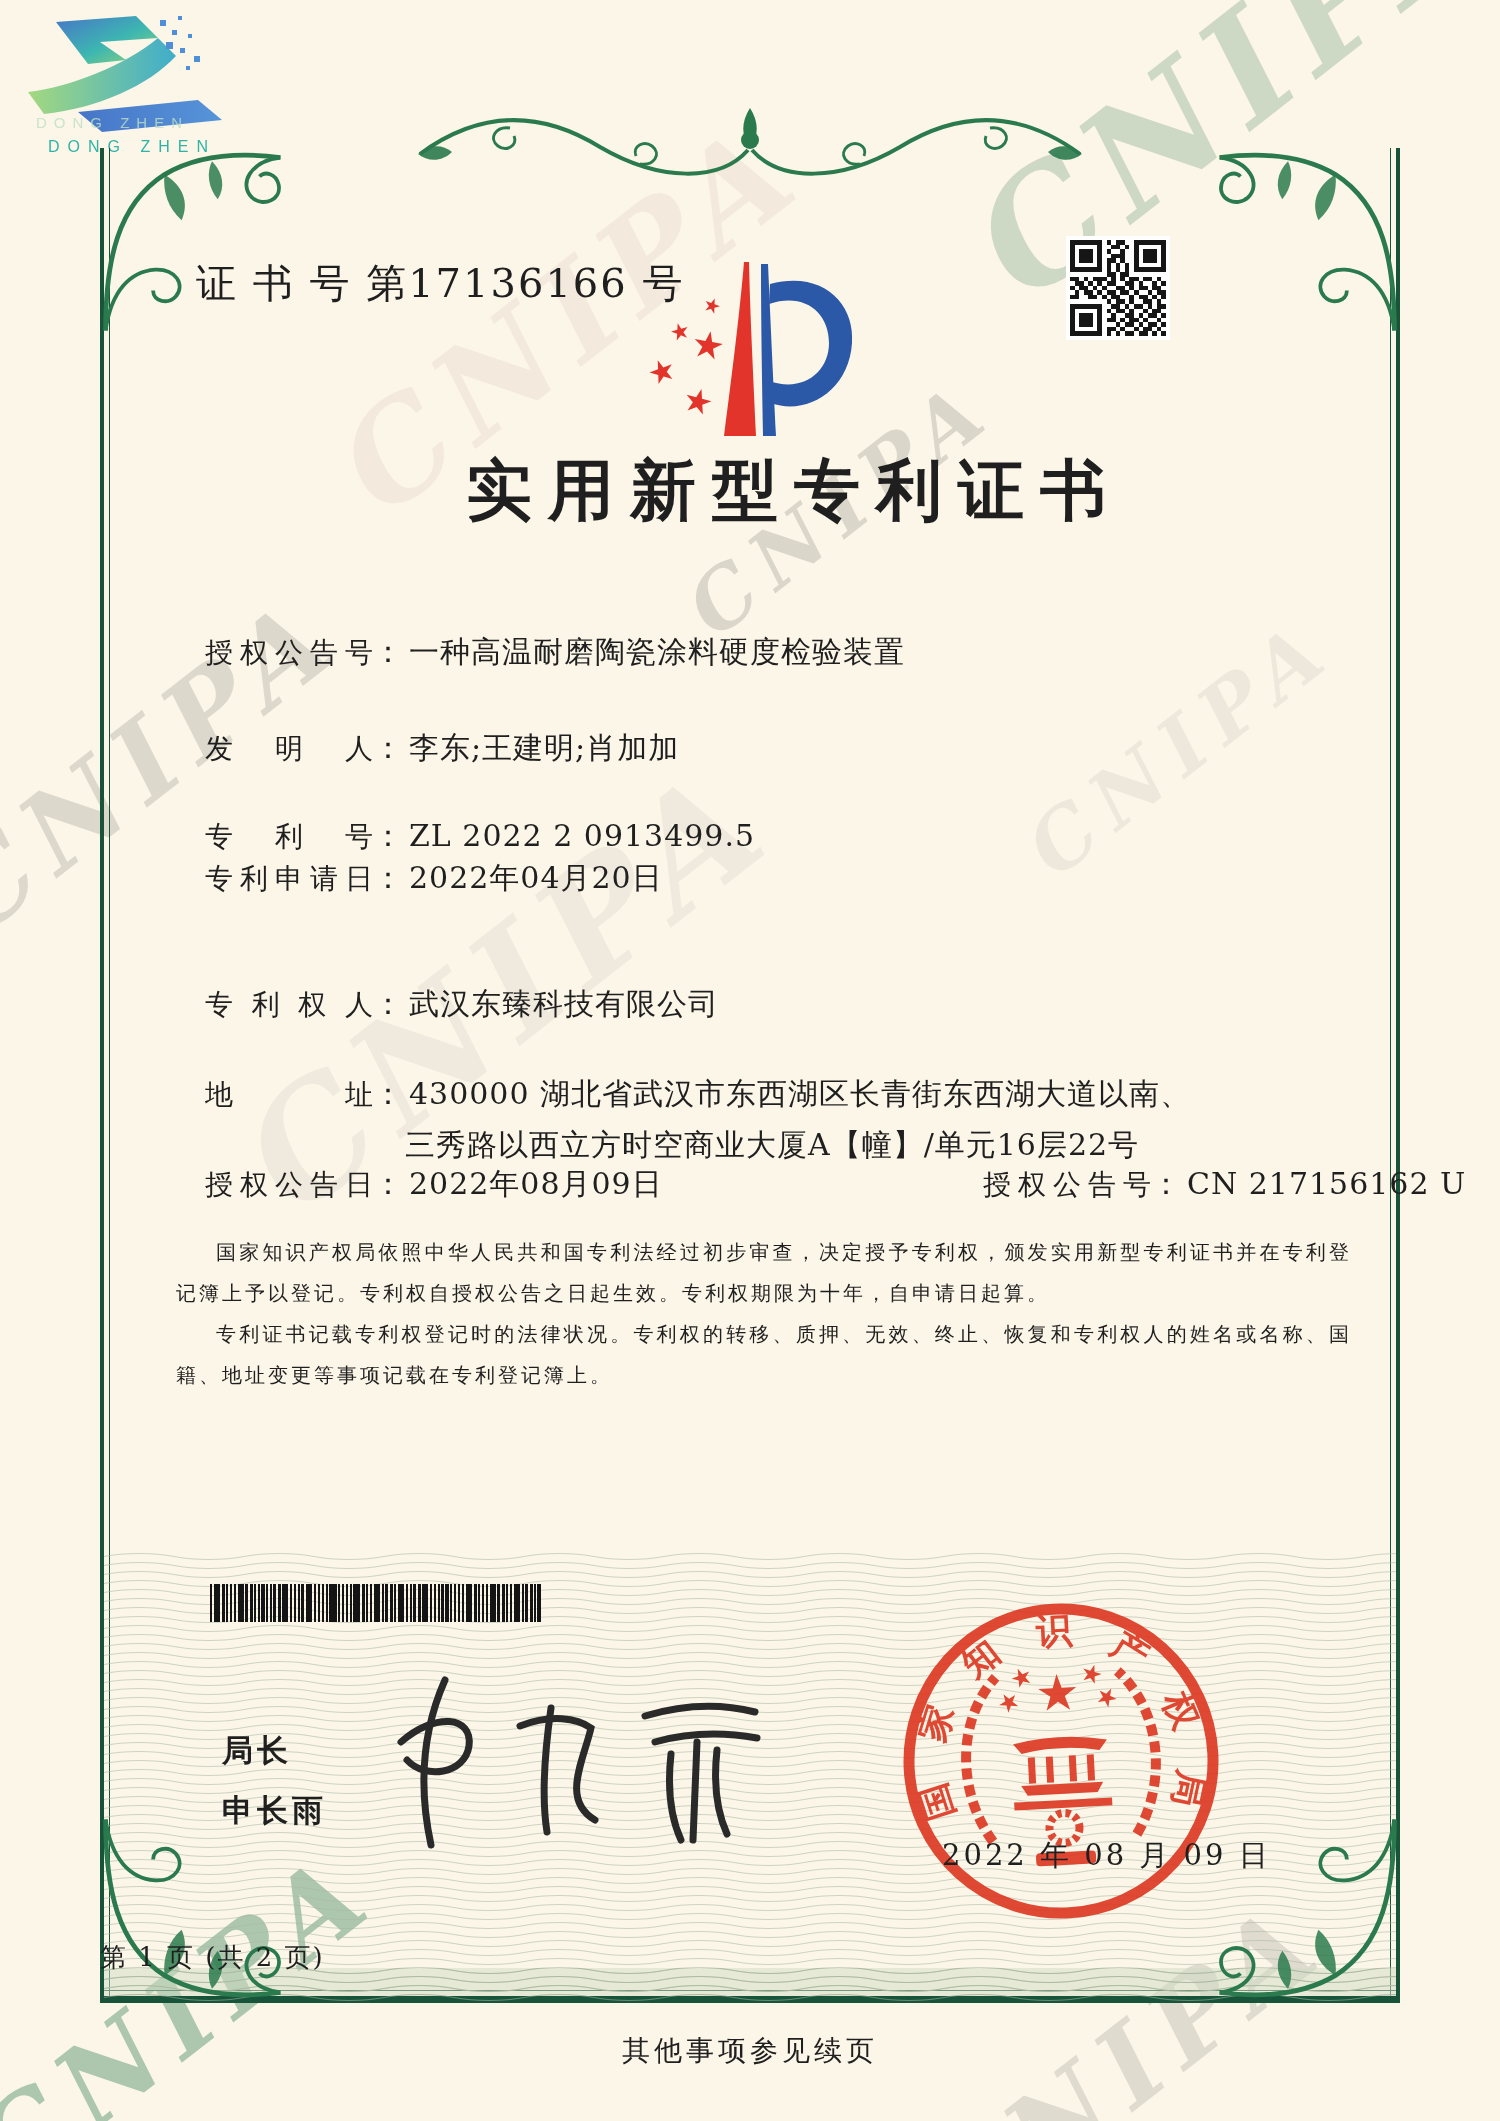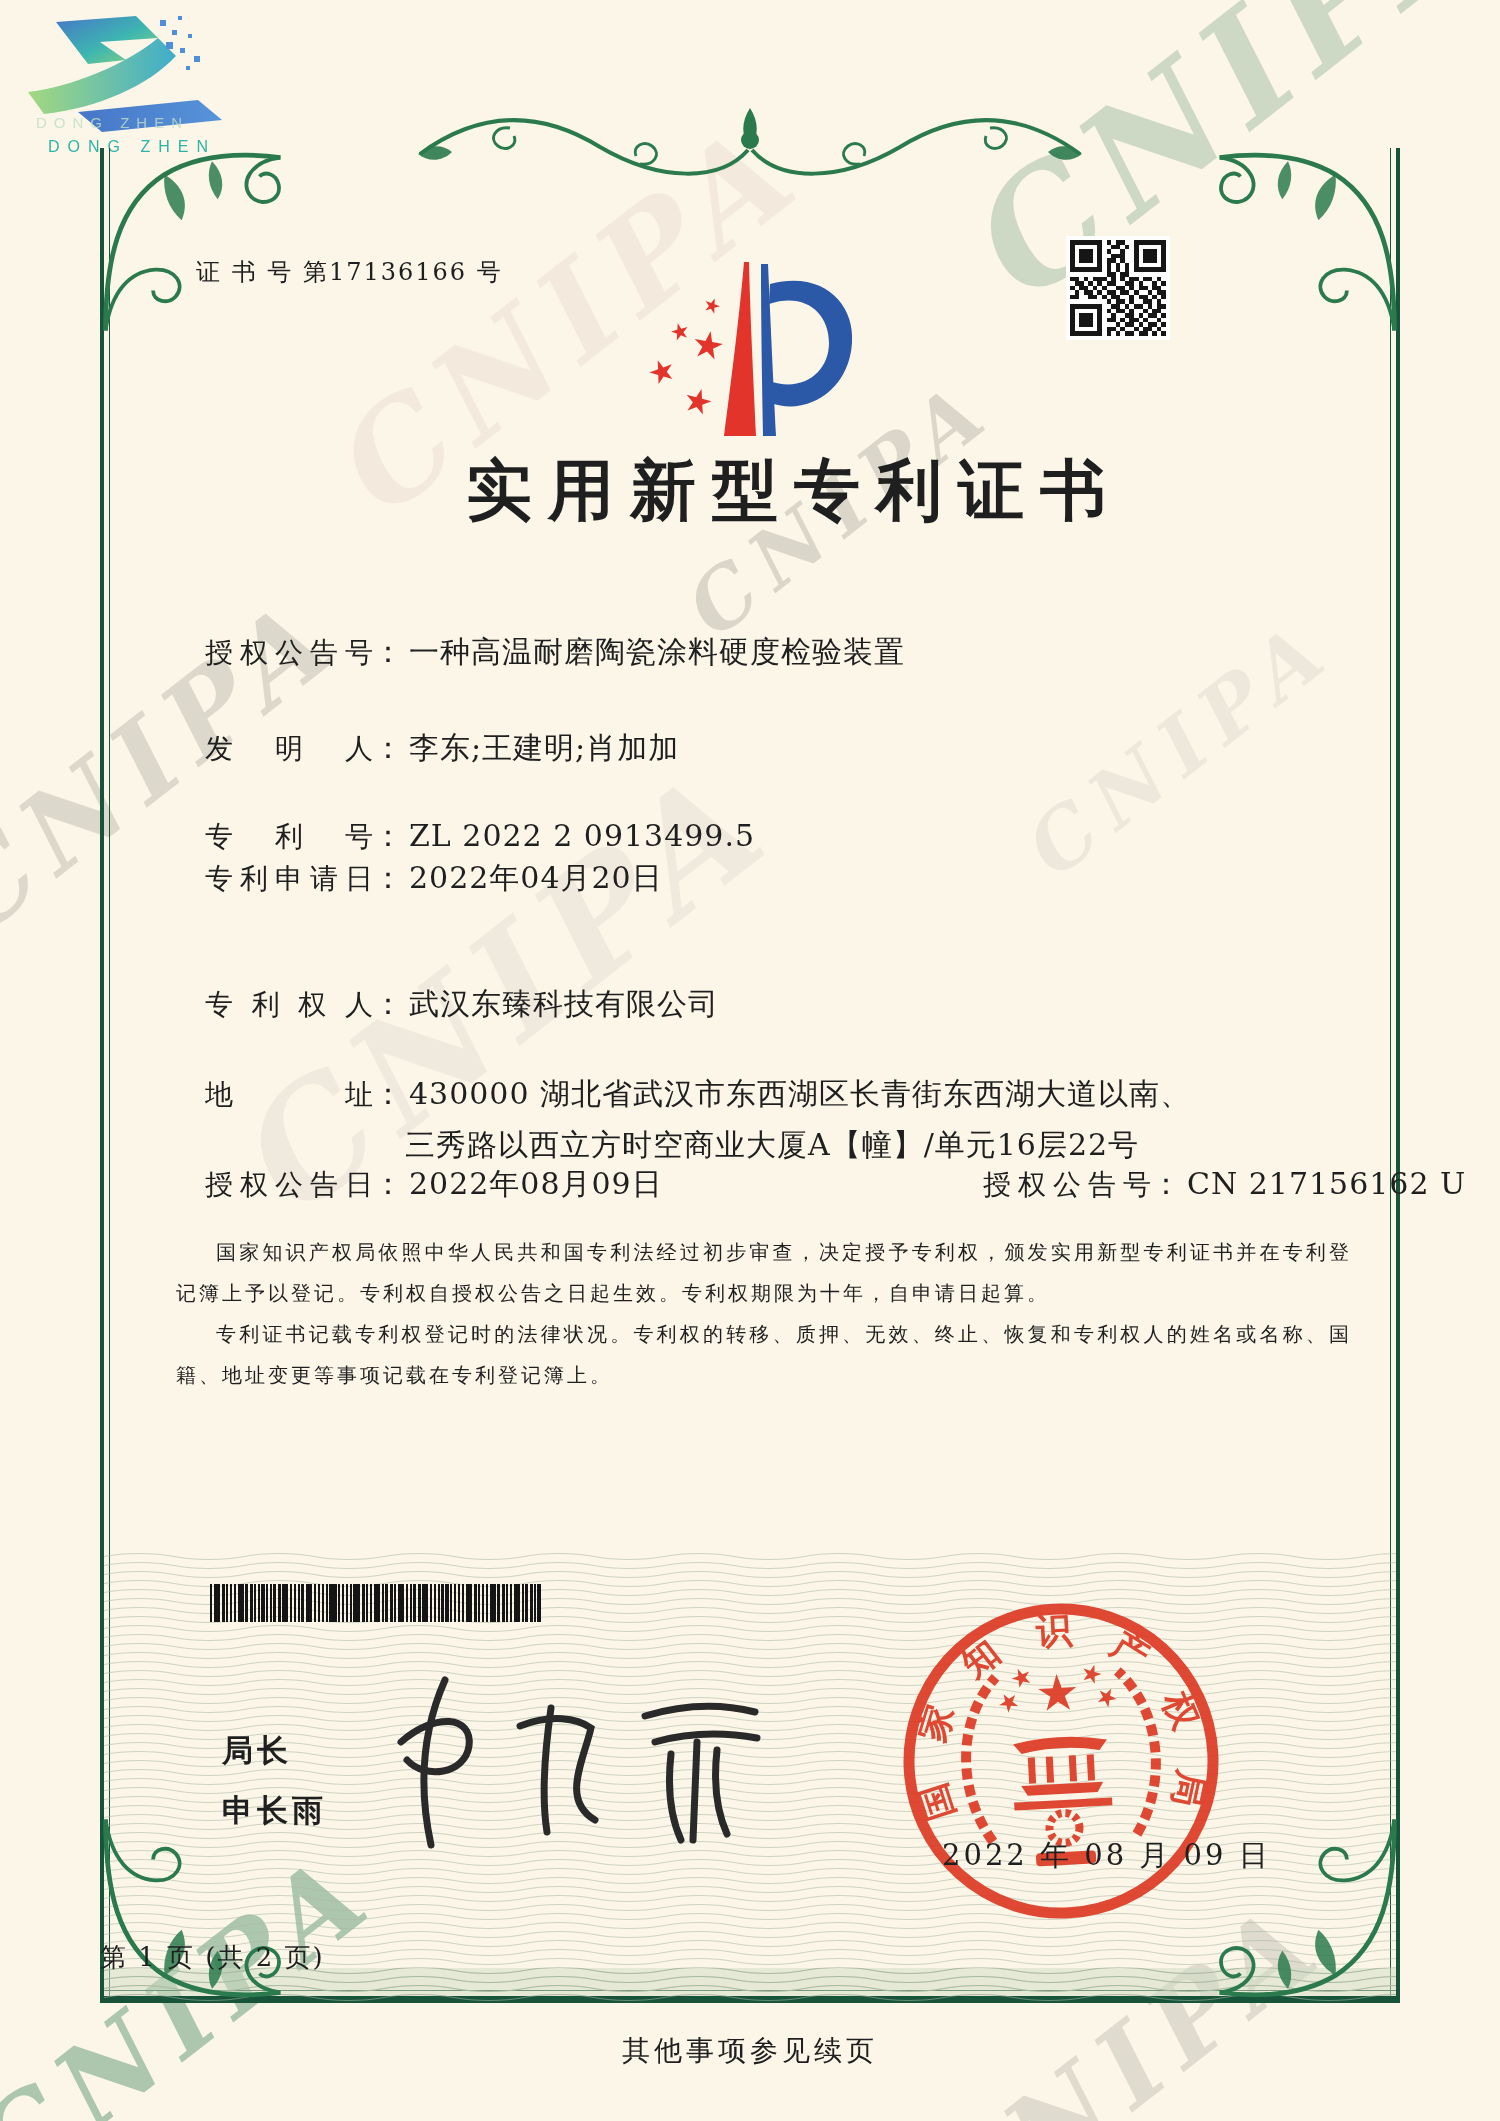--- a/index.html
+++ b/index.html
@@ -10,21 +10,21 @@
          border-left:4px solid #17543a;border-right:4px solid #17543a;box-sizing:border-box;}
   .frame::before{content:'';position:absolute;top:0;bottom:0;left:5px;width:1px;background:#17543a;}
   .frame::after{content:'';position:absolute;top:0;bottom:0;right:5px;width:1px;background:#17543a;}
   .bottom-line{position:absolute;left:100px;top:1996px;width:1300px;height:7px;background:#17543a;}
   .bottom-hair{position:absolute;left:100px;top:1990px;width:1300px;height:1px;background:#17543a;}
   .ornament{position:absolute;pointer-events:none;}
   
   .wm{position:absolute;font-family:"DejaVu Serif",serif;font-style:italic;font-weight:bold;
       letter-spacing:14px;transform:rotate(-38deg);pointer-events:none;white-space:nowrap;}
   
-  .cert-no{position:absolute;left:196px;top:256px;font-size:24px;letter-spacing:2px;}
+  .cert-no{position:absolute;left:196px;top:256px;font-size:40px;letter-spacing:2px;}
   .qr{position:absolute;left:1066px;top:236px;width:104px;height:104px;background:#fff;
       display:grid;grid-template-columns:repeat(21,1fr);grid-auto-rows:1fr;padding:4px;box-sizing:border-box;}
   .qr i{display:block;}
   .qr i.on{background:#161616;}
   .title{position:absolute;left:100px;top:446px;width:1300px;text-align:center;
          font-size:66px;font-weight:700;letter-spacing:16px;padding-left:44px;}
   
   .frow{position:absolute;left:205px;font-size:30px;white-space:nowrap;}
   .flabel{display:inline-block;width:168px;text-align:justify;text-align-last:justify;
           font-size:28px;vertical-align:baseline;}

